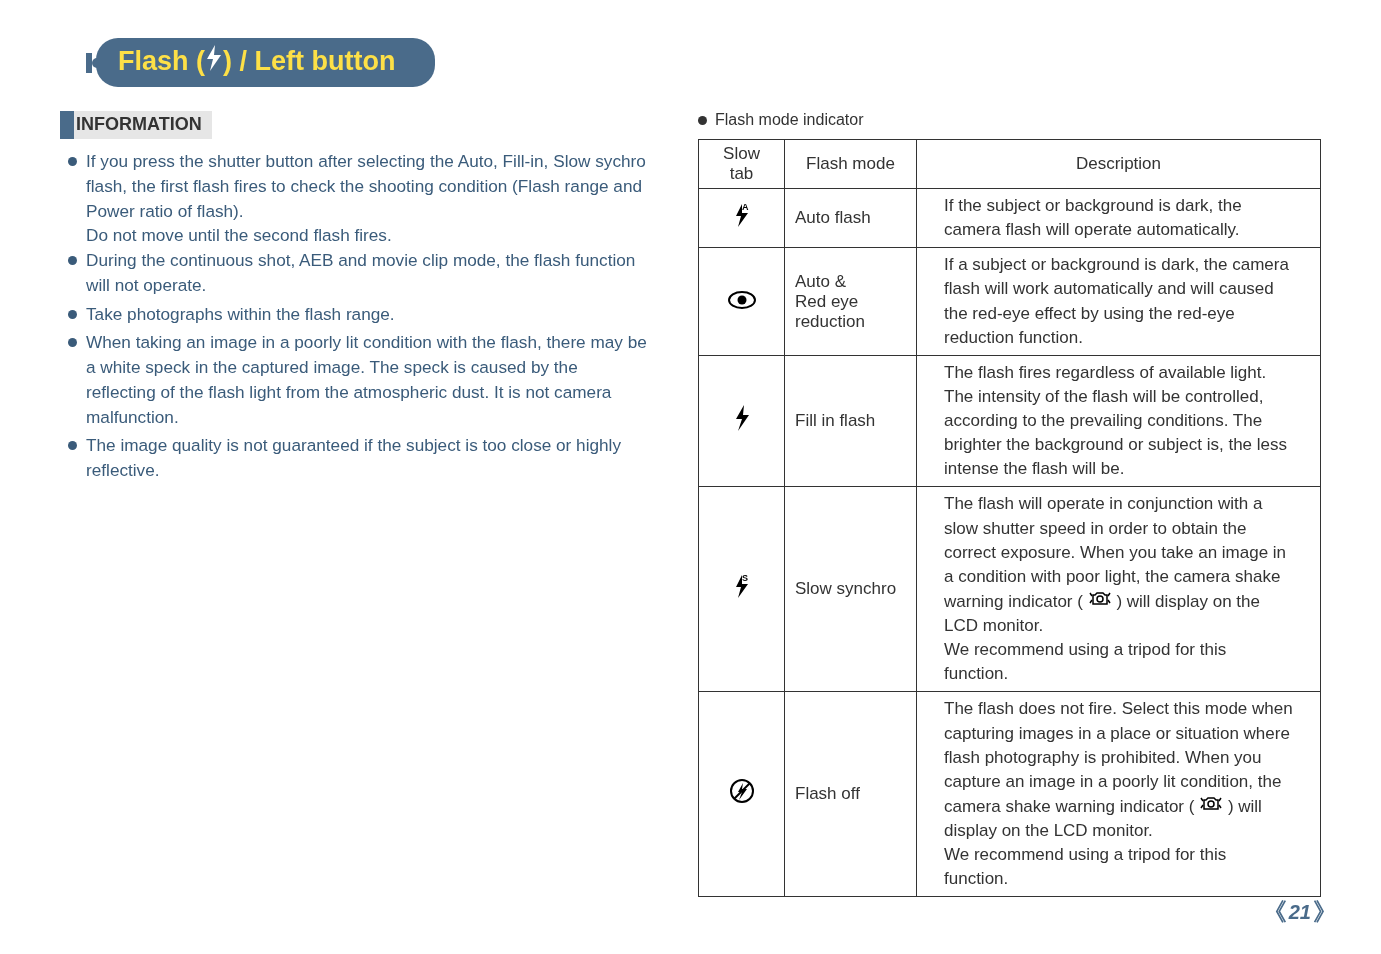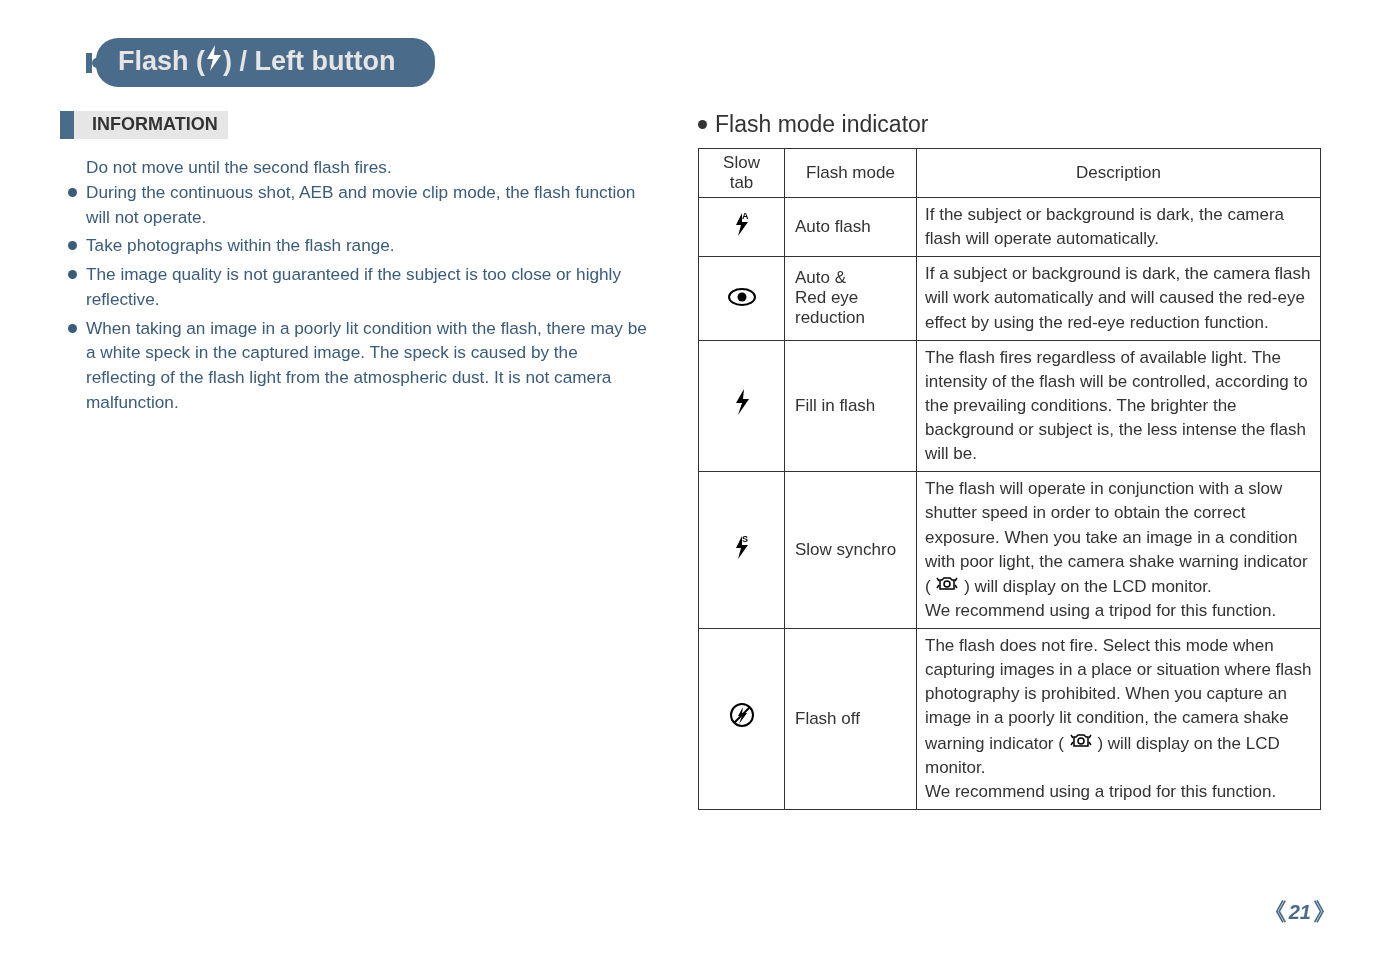--- a/index.html
+++ b/index.html
@@ -29,21 +29,21 @@
   .dot-line::after {
     content: "";
     width: 10px;
     height: 10px;
     background: #4a6b8a;
     border-radius: 50%;
     margin-left: -6px;
   }
   .title-pill {
     background: #4a6b8a;
-    color: #e5e5e5;
+    color: #fde047;
     font-weight: bold;
     font-size: 27px;
     padding: 7px 40px 9px 22px;
     border-radius: 22px;
     display: flex;
     align-items: center;
     gap: 0;
     position: relative;
     left: -14px;
   }
@@ -56,64 +56,64 @@
     gap: 46px;
   }
   .left-col { width: 592px; }
   .right-col { flex: 1; }
   .info-header {
     font-weight: bold;
     font-size: 18px;
     color: #333;
     background: #e6e6e6;
     border-left: 14px solid #4a6b8a;
-    padding: 3px 10px 4px 18px;
+    padding: 3px 10px 4px 2px;
     display: inline-block;
-    margin-bottom: 14px;
+    margin-bottom: 4px;
   }
   .info-body {
     padding: 6px 4px 0 8px;
     font-size: 17.2px;
     line-height: 1.44;
     color: #3a5b7a;
   }
   .info-body ul { list-style: none; }
   .info-body li { position: relative; padding-left: 18px; margin-bottom: 4px; }
   .info-body li::before {
     content: "";
     position: absolute;
     left: 0; top: 8px;
     width: 9px; height: 9px;
     background: #3a5b7a;
     border-radius: 50%;
   }
   .info-body .subline { padding-left: 18px; margin-top: -4px; margin-bottom: 0; }
   .right-col .lead {
-    font-size: 23px;
+    font-size: 16px;
     margin-bottom: 10px;
     display: flex; align-items: center; gap: 8px;
   }
   .right-col .lead::before {
     content: "";
     width: 9px; height: 9px; background: #333; border-radius: 50%;
   }
   table.flash {
     border-collapse: collapse;
     width: 100%;
     font-size: 17px;
   }
   table.flash th, table.flash td {
     border: 1px solid #333;
     padding: 4px 10px;
     vertical-align: middle;
   }
   table.flash th { font-weight: normal; text-align: center; }
   table.flash td.icon { width: 86px; text-align: center; font-size: 26px; }
   table.flash td.mode { width: 132px; text-align: left; }
-  table.flash td.desc { line-height: 1.42; padding: 5px 8px; }
+  table.flash td.desc { line-height: 1.42; padding: 5px 27px; }
   .flashicon { font-family: sans-serif; display: inline-block; }
   .shake-icon { display: inline-flex; align-items: center; justify-content: center; }
   .shake-icon svg { width: 24px; height: 18px; vertical-align: -3px; }
   .page-num {
     position: absolute;
     right: 44px;
     bottom: 26px;
     font-size: 20px;
     font-style: italic;
     font-weight: bold;
@@ -135,26 +135,29 @@
         </svg>
     </span>
     <span>) / Left button</span>
   </div>
 </div>
 
 <div class="columns">
   <div class="left-col">
     <div class="info-header">INFORMATION</div>
     <div class="info-body">
+      <ul>
+        <li>If you press the shutter button after selecting the Auto, Fill-in, Slow sychro flash, the first flash fires to check the shooting condition (Flash range and Power ratio of flash).</li>
+      </ul>
       <div class="subline">Do not move until the second flash fires.</div>
       <ul>
         <li>During the continuous shot, AEB and movie clip mode, the flash function will not operate.</li>
         <li>Take photographs within the flash range.</li>
+        <li>When taking an image in a poorly lit condition with the flash, there may be a white speck in the captured image. The speck is caused by the reflecting of the flash light from the atmospheric dust. It is not camera malfunction.</li>
         <li>The image quality is not guaranteed if the subject is too close or highly reflective.</li>
-        <li>When taking an image in a poorly lit condition with the flash, there may be a white speck in the captured image. The speck is caused by the reflecting of the flash light from the atmospheric dust. It is not camera malfunction.</li>
       </ul>
     </div>
   </div>
 
   <div class="right-col">
     <div class="lead">
         <span>Flash mode indicator</span>
       </div>
     <table class="flash">
       <tbody>

